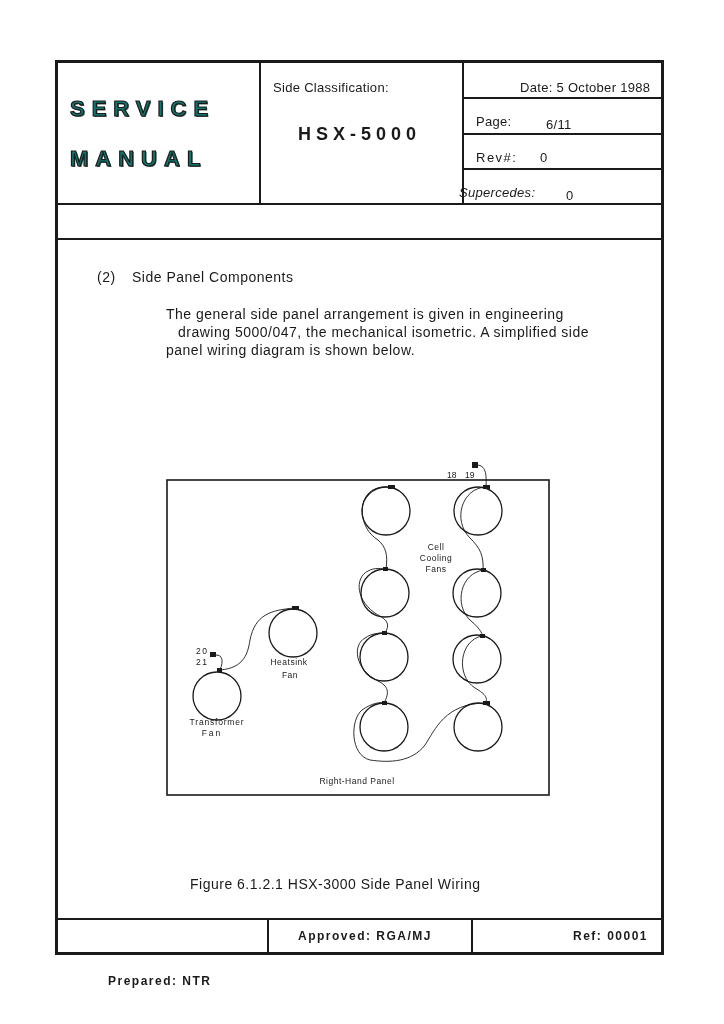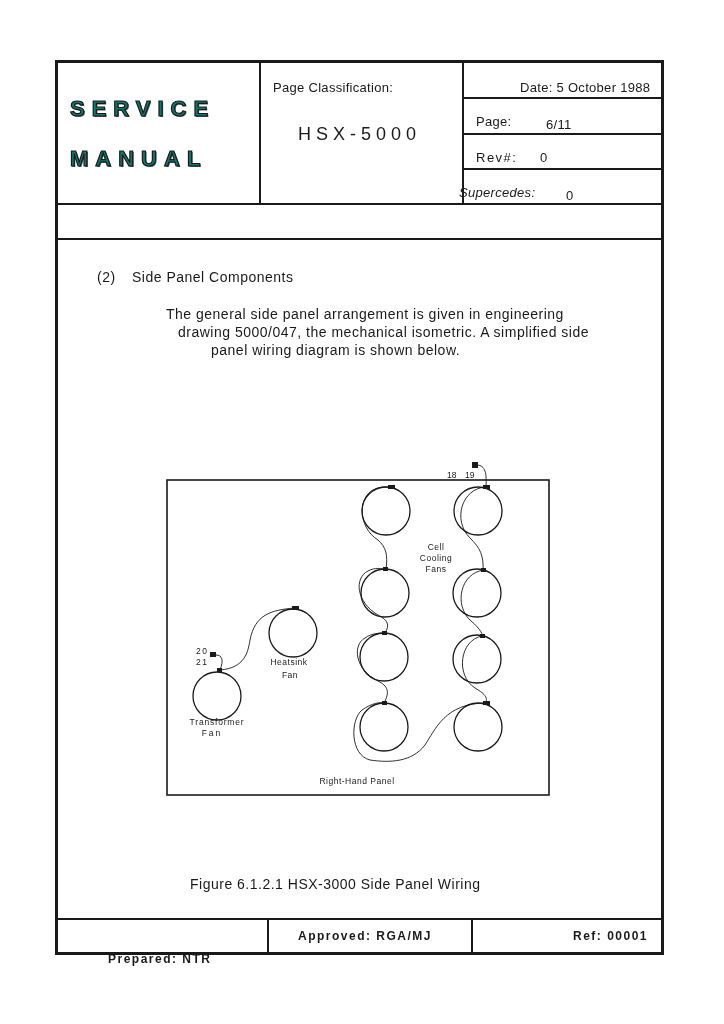--- a/index.html
+++ b/index.html
@@ -6,55 +6,55 @@
   body { width:724px; height:1024px; background:#ffffff; position:relative; overflow:hidden;
          font-family:"Liberation Sans", sans-serif; color:#1a1a1a; }
   .frame { position:absolute; left:55px; top:60px; width:609px; height:895px;
            border:3px solid #1a1a1a; box-sizing:border-box; }
   .hline { position:absolute; background:#1a1a1a; }
   .vline { position:absolute; background:#1a1a1a; }
   .t { position:absolute; white-space:nowrap; }
   .outline { font-weight:bold; font-size:22px; letter-spacing:7px; color:#0f766e;
              -webkit-text-stroke:1.2px #1a1a1a; text-shadow:1px 1px 0 #555; }
   .hdr-label { font-size:13px; letter-spacing:0.3px; }
-  .model { font-size:18px; font-weight:normal; letter-spacing:5px; }
+  .model { font-size:18px; font-weight:bold; letter-spacing:5px; }
   .body-text { font-size:14px; letter-spacing:0.5px; line-height:18px; }
   .footer-text { font-size:12px; font-weight:bold; letter-spacing:1.5px; }
   svg text { font-family:"Liberation Sans", sans-serif; fill:#1a1a1a; }
 </style>
 </head>
 <body>
 
 <div class="frame"></div>
 
 <div class="vline" style="left:259px;top:60px;width:2px;height:145px;"></div>
 <div class="vline" style="left:462px;top:60px;width:2px;height:145px;"></div>
 <div class="hline" style="left:463px;top:97px;width:201px;height:2px;"></div>
 <div class="hline" style="left:463px;top:133px;width:201px;height:2px;"></div>
 <div class="hline" style="left:463px;top:168px;width:201px;height:2px;"></div>
 <div class="hline" style="left:55px;top:203px;width:609px;height:2px;"></div>
 <div class="hline" style="left:55px;top:238px;width:609px;height:2px;"></div>
 
 <div class="t outline" style="left:70px;top:96px;">SERVICE</div>
 <div class="t outline" style="left:70px;top:146px;">MANUAL</div>
-<div class="t hdr-label" style="left:273px;top:80px;">Page Classification:</div>
+<div class="t hdr-label" style="left:273px;top:80px;">Side Classification:</div>
 <div class="t model" style="left:298px;top:124px;">HSX-5000</div>
 <div class="t hdr-label" style="left:476px;top:80px;margin-left:44px;">Date: 5 October 1988</div>
 <div class="t hdr-label" style="left:476px;top:114px;">Page:</div>
 <div class="t hdr-label" style="left:546px;top:117px;">6/11</div>
 <div class="t hdr-label" style="left:476px;top:150px;letter-spacing:1.5px;">Rev#:</div>
 <div class="t hdr-label" style="left:540px;top:150px;">0</div>
 <div class="t hdr-label" style="left:459px;top:185px;font-style:italic;">Supercedes:</div>
 <div class="t hdr-label" style="left:566px;top:188px;">0</div>
 
 <div class="t body-text" style="left:97px;top:268px;">(2)</div>
 <div class="t body-text" style="left:132px;top:268px;">Side Panel Components</div>
 <div class="t body-text" style="left:166px;top:305px;">The general side panel arrangement is given in engineering</div>
 <div class="t body-text" style="left:166px;top:323px;margin-left:12px;">drawing  5000/047, the mechanical isometric. A simplified side</div>
-<div class="t body-text" style="left:166px;top:341px;margin-left:45px;">panel wiring diagram is shown below.</div>
+<div class="t body-text" style="left:166px;top:341px;">panel wiring diagram is shown below.</div>
 
 <svg width="724" height="1024" style="position:absolute;left:0;top:0;" viewBox="0 0 724 1024">
   <rect x="167" y="480" width="382" height="315" fill="none" stroke="#1a1a1a" stroke-width="1.6"></rect>
 
   <g fill="none" stroke="#1a1a1a" stroke-width="1.3">
     <circle cx="386" cy="511" r="24"></circle>
     <circle cx="385" cy="593" r="24"></circle>
     <circle cx="384" cy="657" r="24"></circle>
     <circle cx="384" cy="727" r="24"></circle>
     <circle cx="478" cy="511" r="24"></circle>
@@ -105,15 +105,15 @@
   <text x="217" y="725" font-size="8.5" text-anchor="middle" letter-spacing="0.8">Transformer</text>
   <text x="212" y="736" font-size="8.5" text-anchor="middle" letter-spacing="2">Fan</text>
   <text x="357" y="784" font-size="8.5" text-anchor="middle" letter-spacing="0.5">Right-Hand Panel</text>
 </svg>
 
 <div class="t body-text" style="left:190px;top:875px;">Figure 6.1.2.1 HSX-3000 Side Panel Wiring</div>
 
 <div class="hline" style="left:55px;top:918px;width:609px;height:2px;"></div>
 <div class="vline" style="left:267px;top:919px;width:2px;height:36px;"></div>
 <div class="vline" style="left:471px;top:919px;width:2px;height:36px;"></div>
-<div class="t footer-text" style="left:108px;top:952px;">Prepared: NTR</div>
+<div class="t footer-text" style="left:108px;top:974px;">Prepared: NTR</div>
 <div class="t footer-text" style="left:298px;top:929px;">Approved: RGA/MJ</div>
 <div class="t footer-text" style="left:526px;top:929px;padding-left:47px;">Ref: 00001</div>
 
 </body></html>

